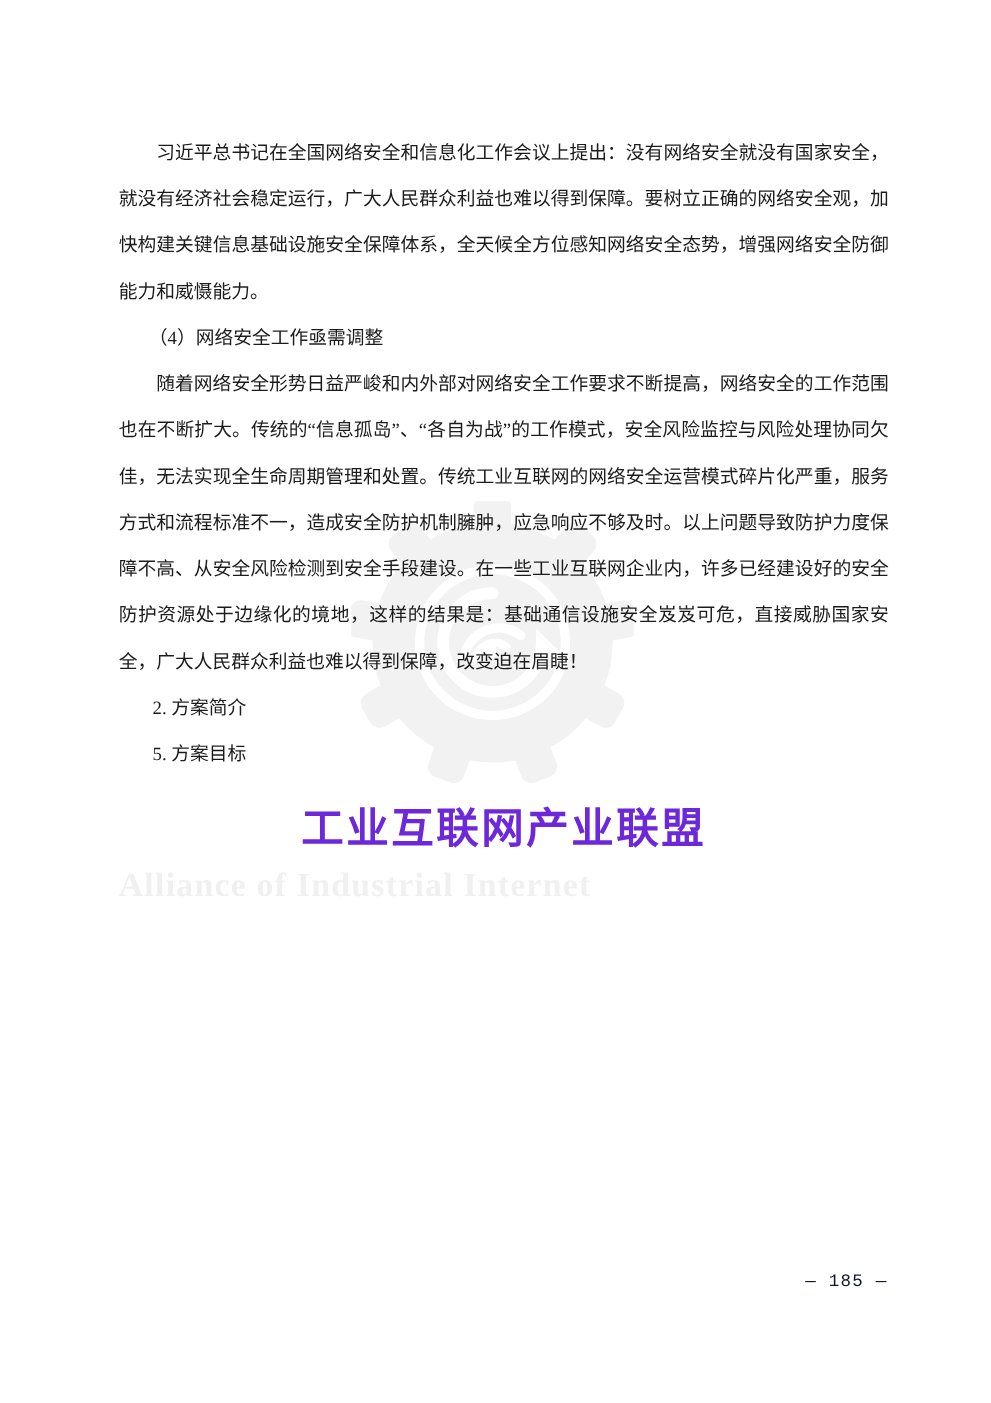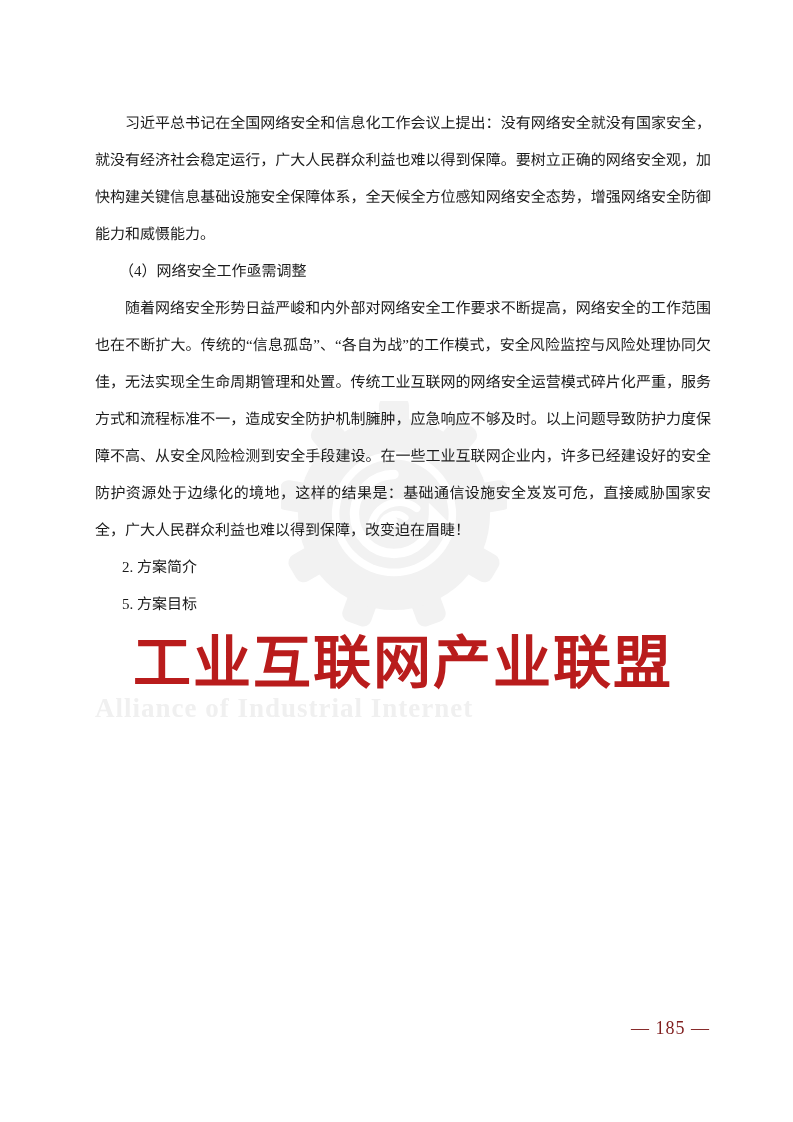--- a/index.html
+++ b/index.html
@@ -8,43 +8,43 @@
     font-family:"Liberation Serif","DejaVu Serif",serif;
     overflow:hidden;
   }
   .page{position:absolute;inset:0;overflow:hidden;background:#ffffff;}
 
   
   .watermark{position:absolute;z-index:0;pointer-events:none;}
   .wm-gear{left:281px;top:401px;width:226px;height:226px;}
   .wm-cn{
     left:95px;top:636px;width:616px;text-align:center;
-    font-size:58px;font-weight:bold;letter-spacing:2px;
-    color:#b91c1c;line-height:56px;white-space:nowrap;
+    font-size:34px;font-weight:bold;letter-spacing:2px;
+    color:#6d28d9;line-height:56px;white-space:nowrap;
   }
   .wm-en{
     left:95px;top:692px;width:616px;text-align:left;
     font-size:27px;font-weight:bold;letter-spacing:1px;
     color:#f0f0f0;line-height:32px;white-space:nowrap;
   }
 
   
   .content{
     position:absolute;left:95px;top:105px;width:616px;z-index:1;
     color:#1b1b1b;font-size:15px;line-height:37px;
   }
   .content p{margin:0;padding:0;text-align:justify;}
   .para{text-indent:2em;}
   .subheading{text-indent:1.6em;}
   .heading{text-indent:1.8em;font-weight:normal;}
 
   .page-number{
     position:absolute;z-index:1;top:1018px;right:83px;
-    font-size:18px;color:#7f1d1d;letter-spacing:1px;
-    font-family:Liberation Serif, serif;
+    font-size:14px;color:#0f172a;letter-spacing:1px;
+    font-family:Liberation Mono, monospace;
   }
 </style>
 </head>
 <body>
 
 <div class="page">
 
   <div class="watermark wm-gear">
     <svg width="226" height="226" viewBox="0 0 240 240">
       <g fill="#f2f2f2">

